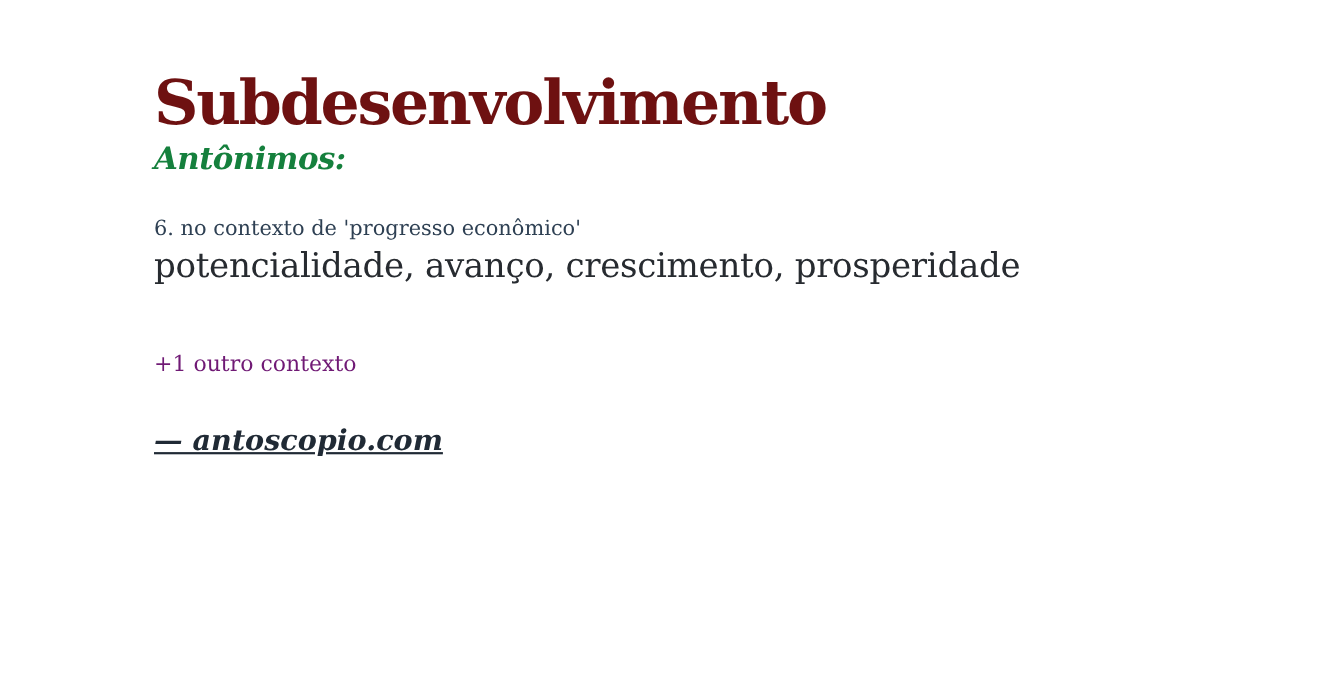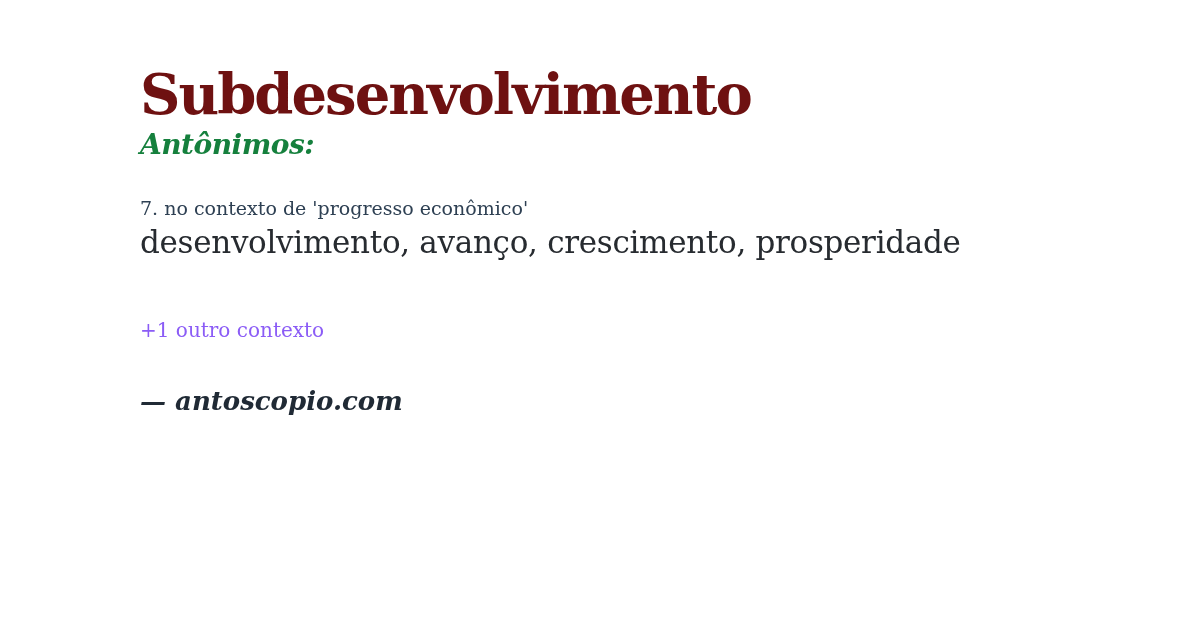--- a/index.html
+++ b/index.html
@@ -48,49 +48,50 @@
 
   .antonym-list {
     color: #272b30;
     font-size: 31px;
     letter-spacing: -0.3px;
     line-height: 1.25;
     margin-top: 2px;
   }
 
   .more-contexts {
-    color: #8b5cf6;
+    color: #701a75;
     font-size: 20px;
     margin-top: 28px;
     cursor: pointer;
     display: inline-block;
   }
 
   .attribution {
     color: #202a35;
     font-size: 26px;
     font-weight: 600;
     font-style: italic;
     margin-top: 44px;
+    text-decoration: underline;
   }
 </style>
 </head>
 <body>
 
 <div class="card">
 
   <h1 class="title">Subdesenvolvimento</h1>
 
   <h2 class="subtitle">Antônimos:</h2>
 
   <div class="entries">
 
     <div class="entry">
-      <div class="context-label">7. no contexto de 'progresso econômico'</div>
-      <div class="antonym-list">desenvolvimento, avanço, crescimento, prosperidade</div>
+      <div class="context-label">6. no contexto de 'progresso econômico'</div>
+      <div class="antonym-list">potencialidade, avanço, crescimento, prosperidade</div>
     </div>
 
     <div class="entry">
     </div>
 
 
   </div>
 
   <div class="more-contexts">+1 outro contexto</div>
 

